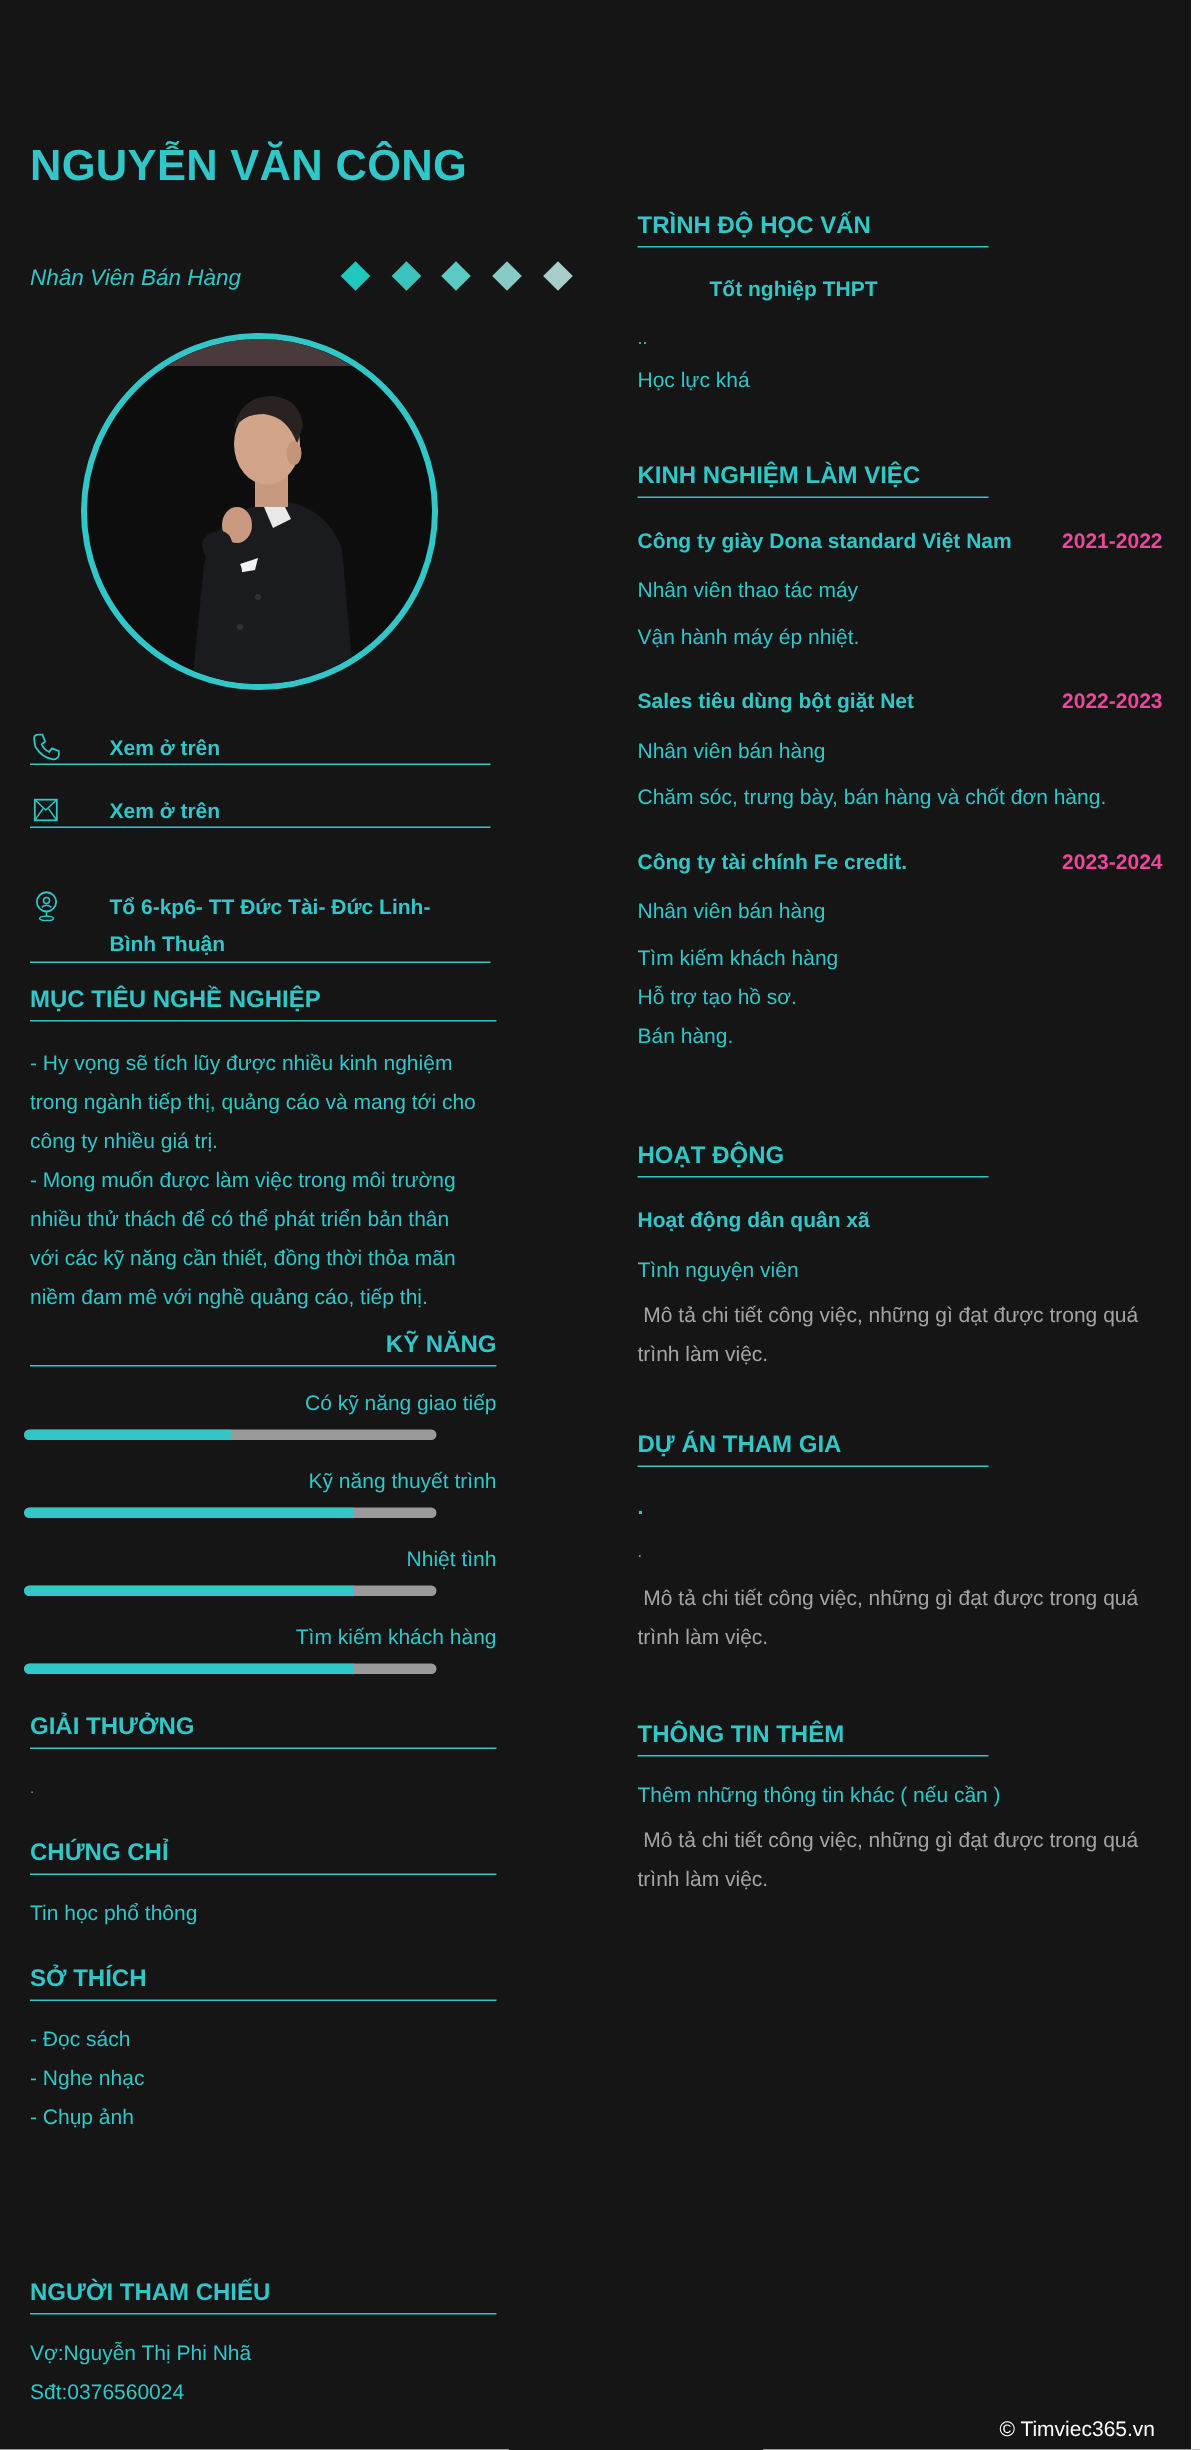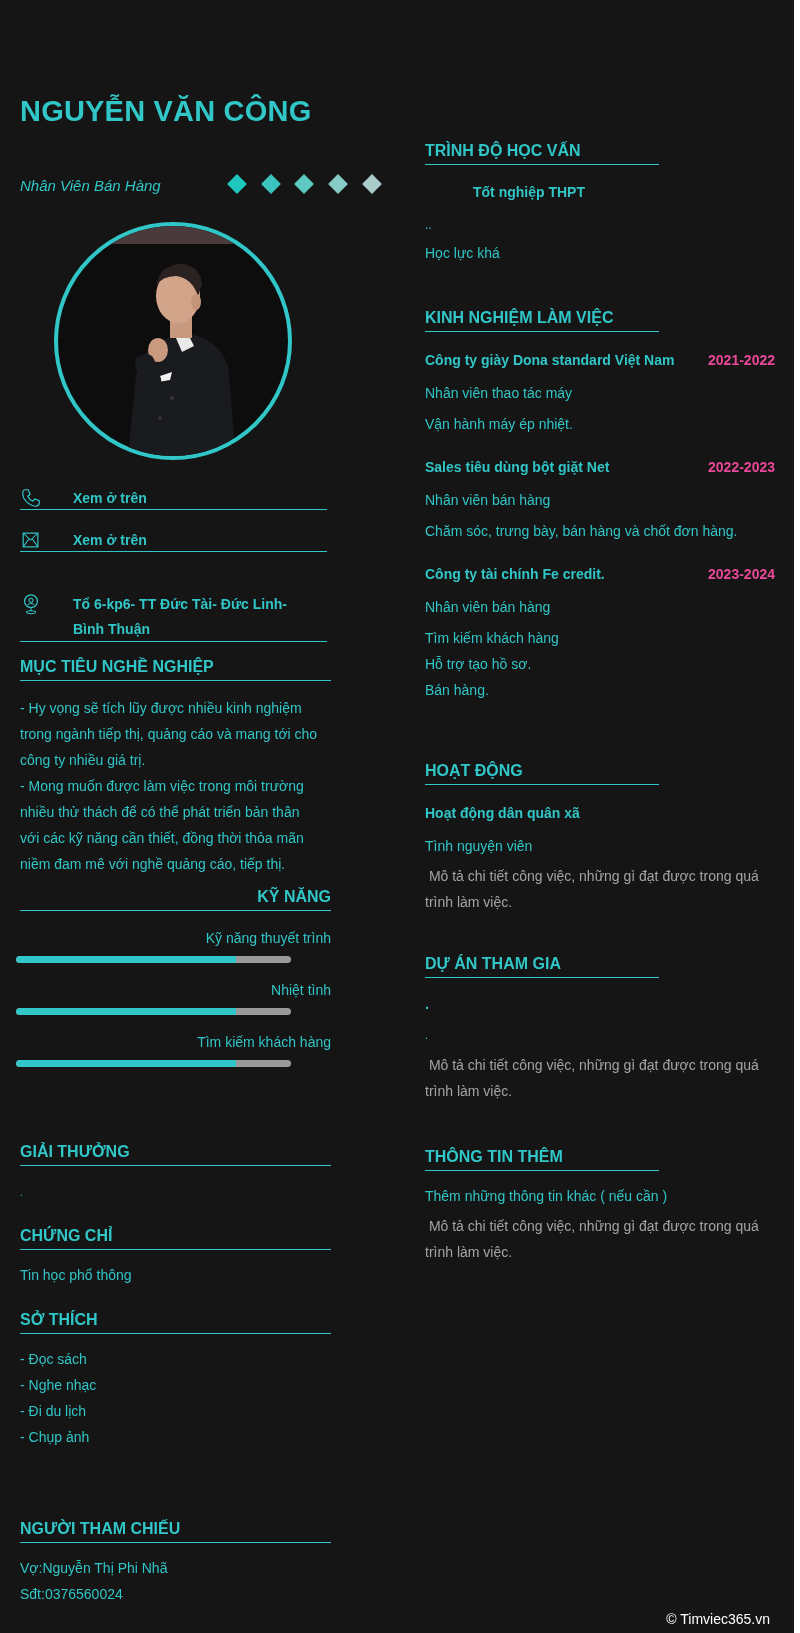--- a/index.html
+++ b/index.html
@@ -95,20 +95,26 @@
 
   <div class="abs left-sec" style="top:658px;">
     <div class="sec-title">MỤC TIÊU NGHỀ NGHIỆP</div>
     <div class="ptext" style="margin-top:14px; white-space:pre-line; width:300px;">- Hy vọng sẽ tích lũy được nhiều kinh nghiệm trong ngành tiếp thị, quảng cáo và mang tới cho công ty nhiều giá trị.
 - Mong muốn được làm việc trong môi trường nhiều thử thách để có thể phát triển bản thân với các kỹ năng cần thiết, đồng thời thỏa mãn niềm đam mê với nghề quảng cáo, tiếp thị.</div>
   </div>
 
   <div class="abs left-sec" style="top:888px;text-align:right;">
     <div class="sec-title">KỸ NĂNG</div>
     <div>
+      <div style="margin-top:16px;">
+        <div class="skill-label">Có kỹ năng giao tiếp</div>
+        <div class="bar" style="margin-top:10px;">
+            <div class="fill" style="width: 50%;"></div>
+          </div>
+      </div>
       <div style="margin-top:19px;">
         <div class="skill-label">Kỹ năng thuyết trình</div>
         <div class="bar" style="margin-top:10px;">
             <div class="fill" style="width: 80%;"></div>
           </div>
       </div>
       <div style="margin-top:19px;">
         <div class="skill-label">Nhiệt tình</div>
         <div class="bar" style="margin-top:10px;">
             <div class="fill" style="width: 80%;"></div>
@@ -131,21 +137,20 @@
   <div class="abs left-sec" style="top:1227px;">
     <div class="sec-title">CHỨNG CHỈ</div>
     <div class="ptext" style="margin-top:12px;">Tin học phổ thông</div>
   </div>
 
   <div class="abs left-sec" style="top:1311px;">
     <div class="sec-title">SỞ THÍCH</div>
     <div style="margin-top:12px;">
       <div class="ptext">- Đọc sách</div>
       <div class="ptext">- Nghe nhạc</div>
-      <div class="ptext">- Đi du lịch</div>
       <div class="ptext">- Chụp ảnh</div>
     </div>
   </div>
 
   <div class="abs left-sec" style="top:1473px;margin-top:47px;">
     <div class="sec-title">NGƯỜI THAM CHIẾU</div>
     <div style="margin-top:12px;">
       <div class="ptext">Vợ:Nguyễn Thị Phi Nhã</div>
       <div class="ptext">Sđt:0376560024</div>
     </div>

